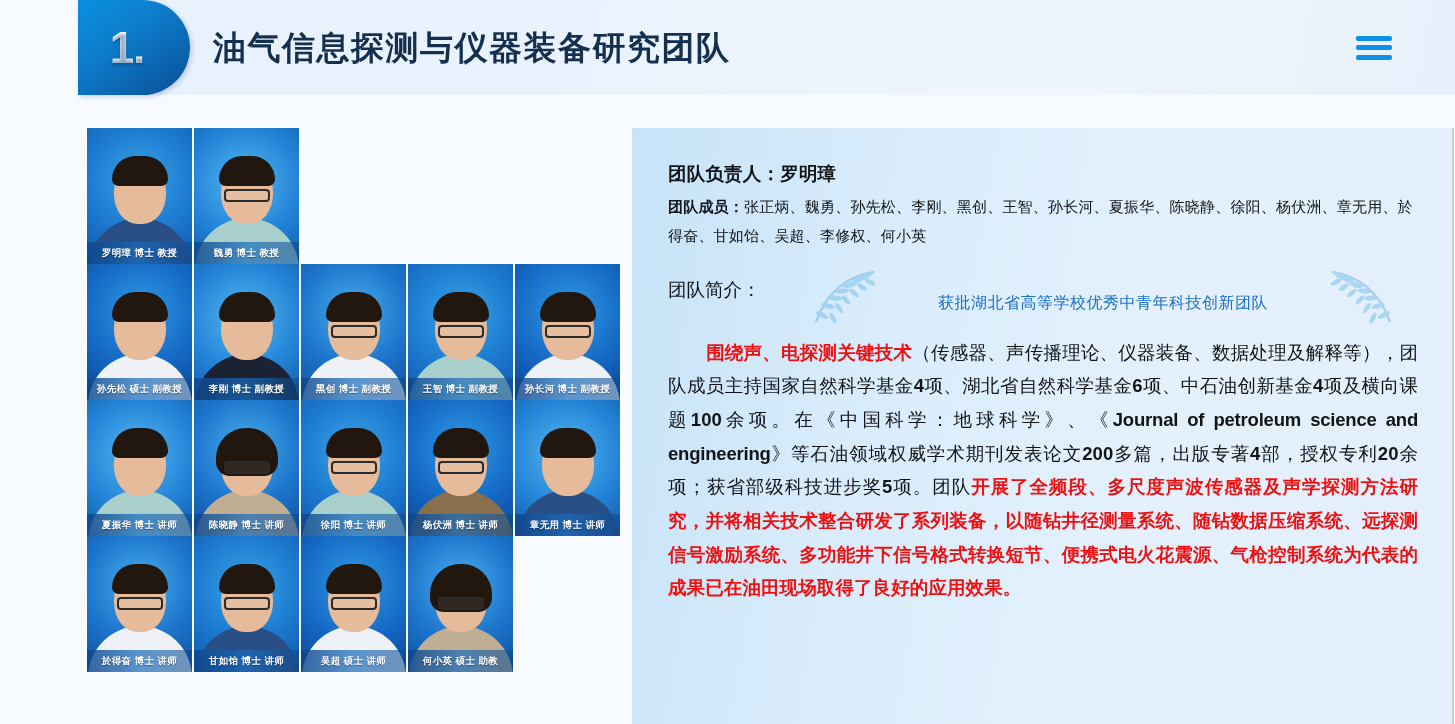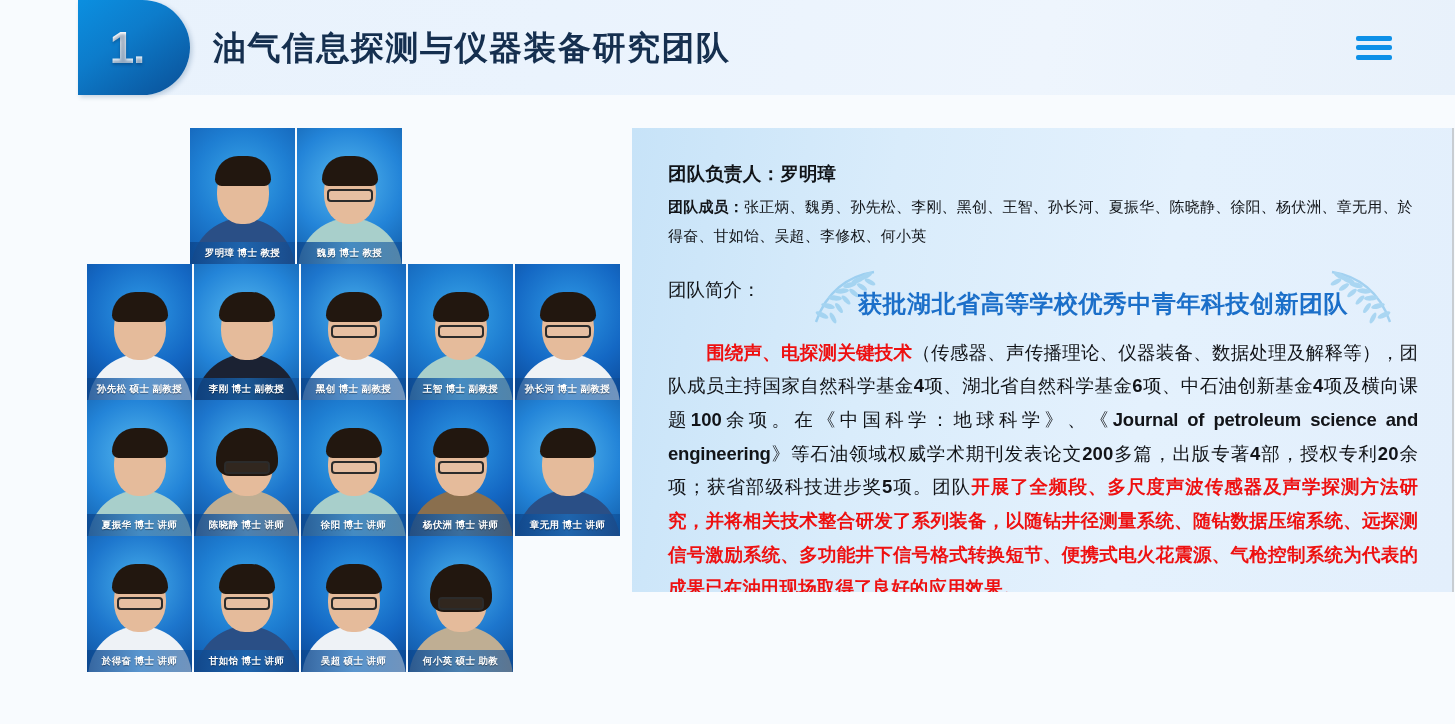--- a/index.html
+++ b/index.html
@@ -69,21 +69,21 @@
     background: #0d90e8; border-radius: 2px;
   }
 
   
   #photo-area {
     position: absolute;
     left: 87px; top: 128px;
     width: 530px; height: 596px;
   }
   .photo-row { display: flex; gap: 2px; }
-  .photo-row.r1 { margin-left: 103px; }
+  .photo-row.r1 { }
   .photo-row + .photo-row { margin-top: 0; }
 
   .photo-card {
     position: relative;
     width: 105px; height: 136px;
     overflow: hidden;
     background: #1573d4;
     flex: 0 0 auto;
   }
 
@@ -150,21 +150,21 @@
     font-weight: 700;
     letter-spacing: .4px;
     white-space: nowrap;
     text-shadow: 0 1px 1px rgba(0,0,0,.45);
   }
 
   
   #info-panel {
     position: absolute;
     left: 632px; top: 128px;
-    width: 822px; height: 464px;
+    width: 822px; height: 596px;
     background: linear-gradient(100deg, #c7e3f8 0%, #d9ecfb 30%, #e4f1fd 62%, #e3effc 100%);
     border-right: 2px solid #c8cdd2;
     padding: 28px 34px 0 36px;
     overflow: hidden;
   }
   .lead-line {
     font-size: 18.5px;
     color: #111418;
     line-height: 1.95;
     letter-spacing: .2px;
@@ -182,22 +182,22 @@
     position: relative;
     margin-top: -30px;
     margin-left: 130px;
     width: 610px;
     height: 56px;
     display: flex; align-items: center; justify-content: center;
   }
   #award-text {
     position: relative;
     z-index: 2;
-    font-size: 24px;
-    font-weight: 700;
+    font-size: 16px;
+    font-weight: 400;
     color: #1b6fc9;
     letter-spacing: .5px;
     white-space: nowrap;
     margin-top: 8px;
   }
   .laurel { position: absolute; top: -4px; width: 74px; height: 64px; opacity: .55; }
   .laurel.left  { left: 10px; }
   .laurel.right { right: 10px; transform: scaleX(-1); }
 
   #body-text {

